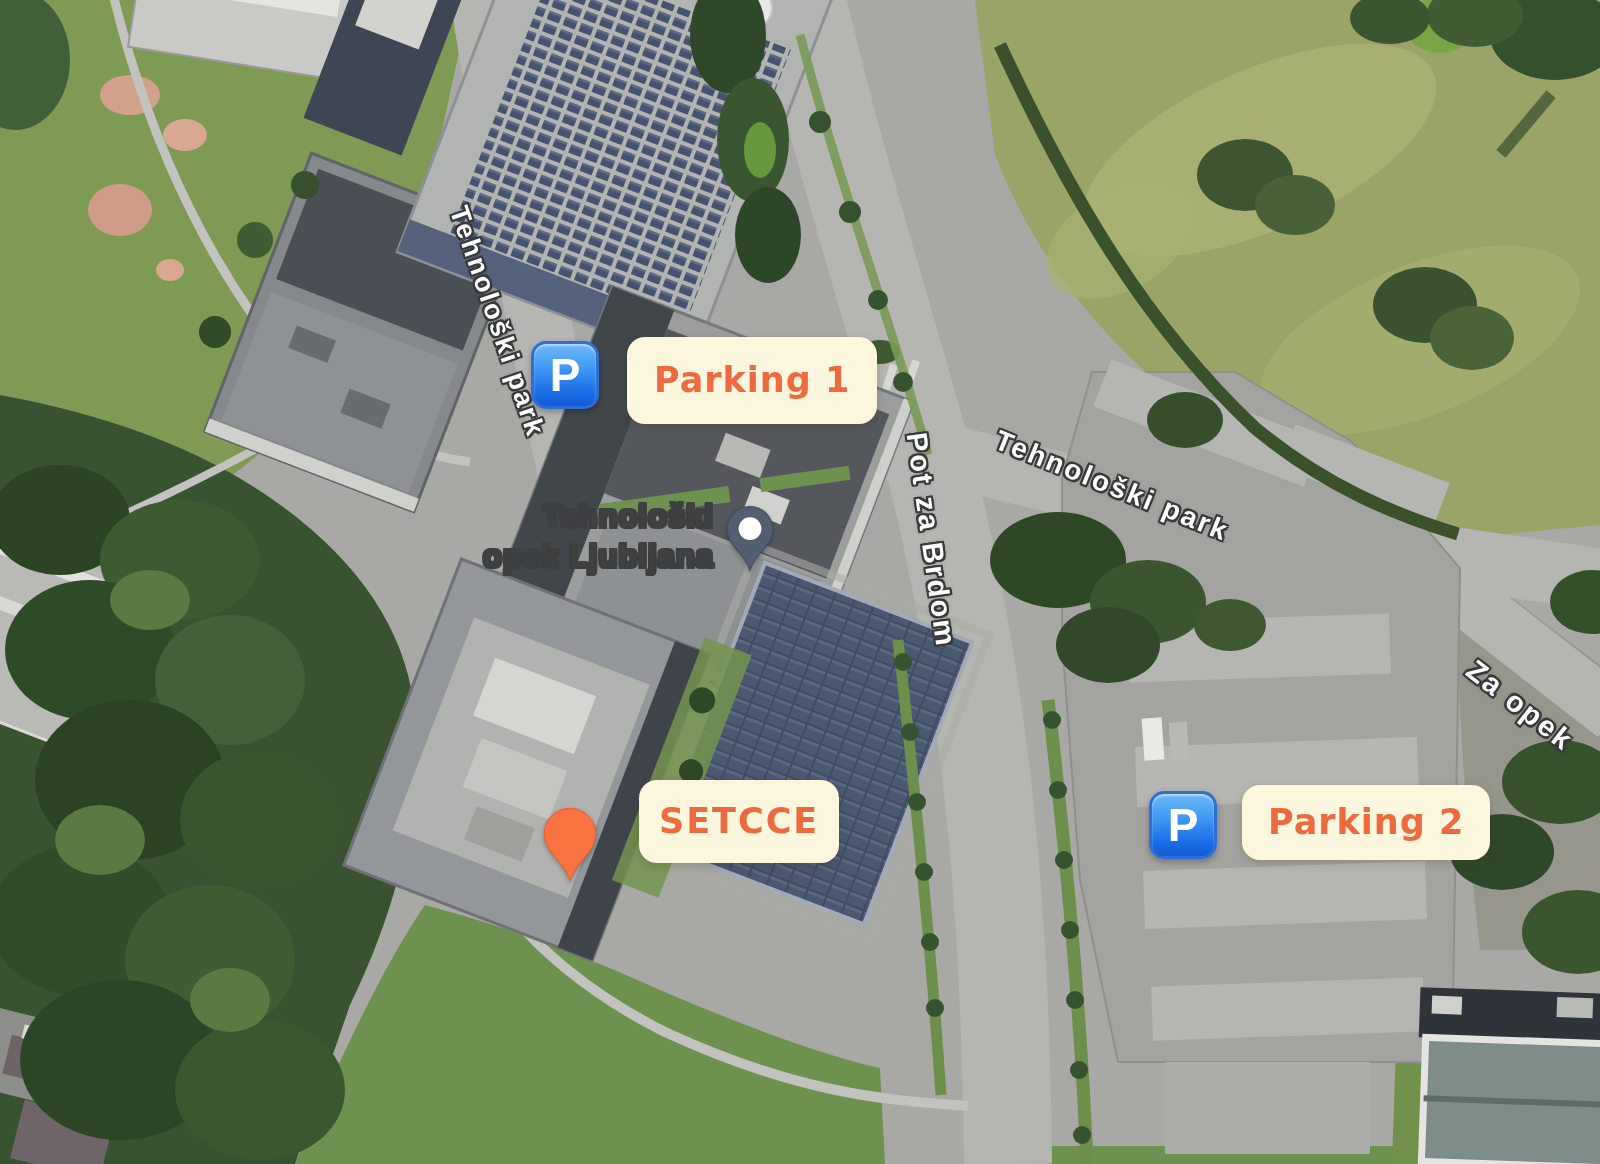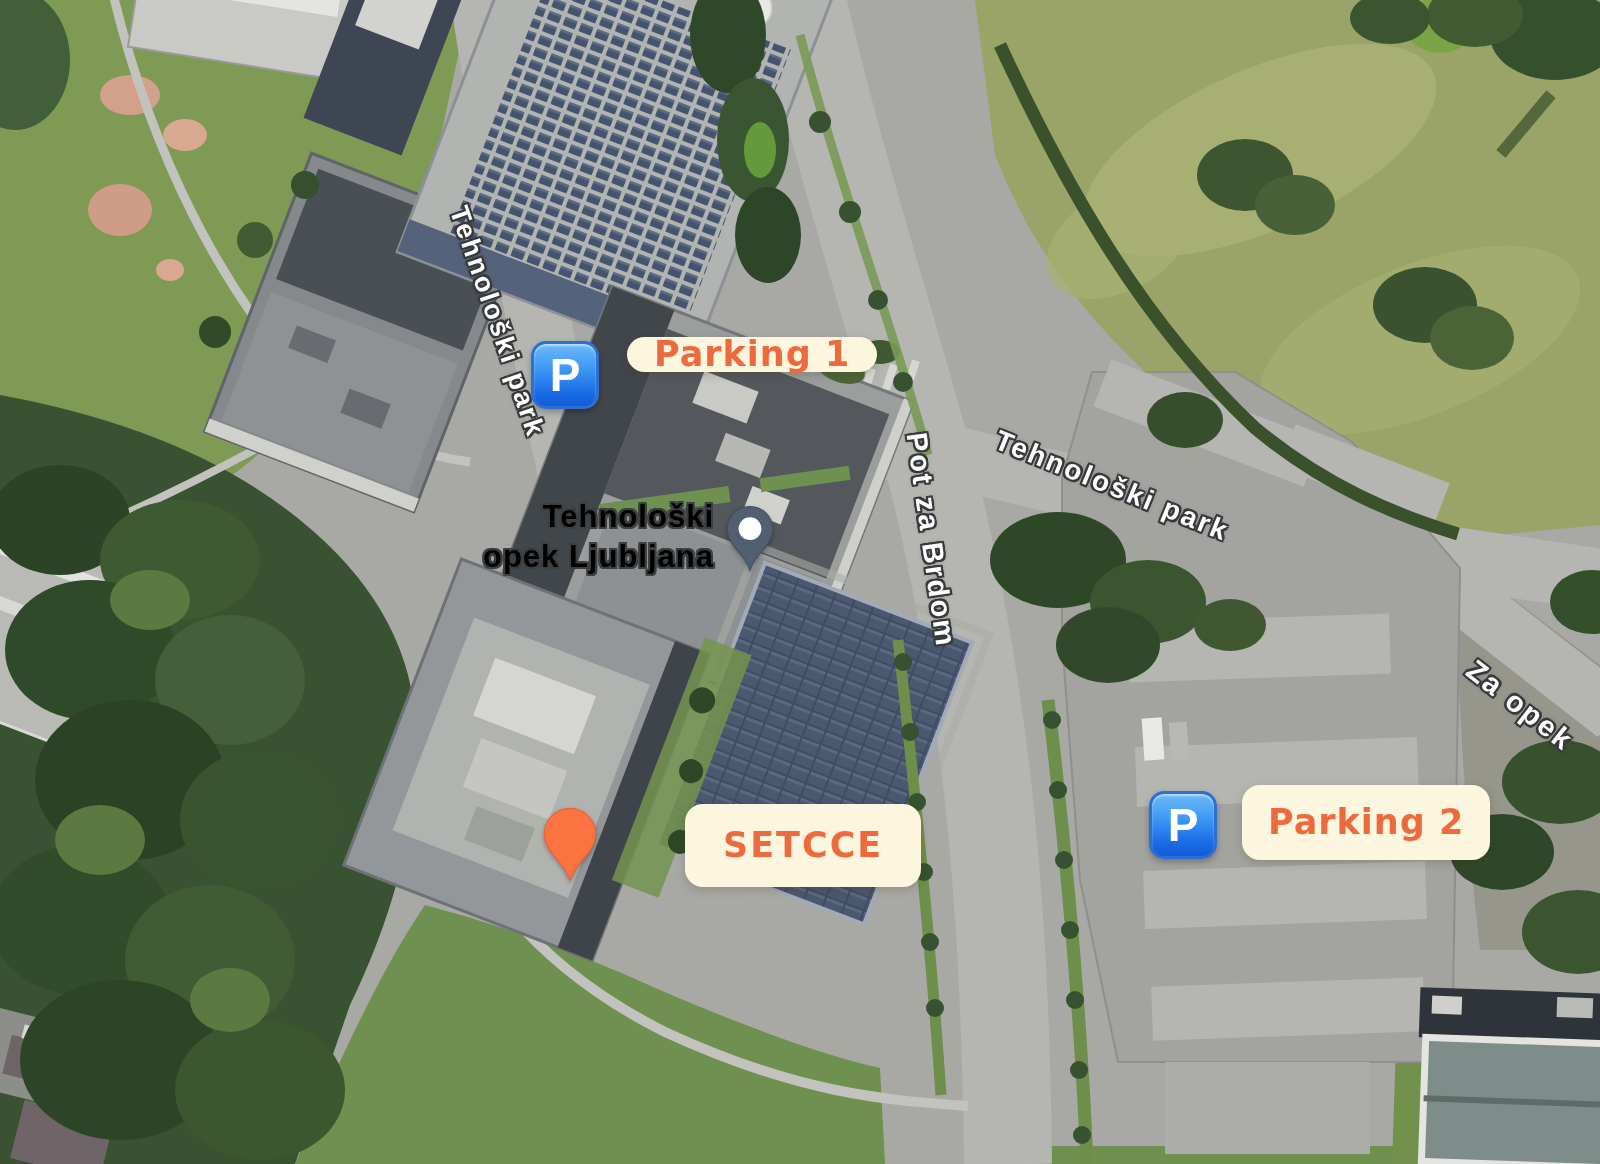--- a/index.html
+++ b/index.html
@@ -16,21 +16,21 @@
                 -2px 2px 0 #37393b,0 2px 0 #37393b,2px 2px 0 #37393b,
                 0 0 5px rgba(0,0,0,.45);
   }
   .street.v1{left:497px;top:322px;transform:translate(-50%,-50%) rotate(71deg);font-size:27px;}
   .street.v2{left:931px;top:540px;transform:translate(-50%,-50%) rotate(82deg);font-size:29px;}
   .street.d1{left:1112px;top:486px;transform:translate(-50%,-50%) rotate(22deg);}
   .street.d2{left:1470px;top:652px;transform-origin:0 50%;transform:rotate(38deg);font-size:29px;}
 
   
   .poi-label{
-    position:absolute;right:886px;top:497px;text-align:right;color:#000000;
+    position:absolute;right:886px;top:497px;text-align:right;color:#404040;
     font:700 31px/1.28 "Liberation Sans",sans-serif;letter-spacing:1px;
     text-shadow:-2px -2px 0 #3d3f41,0 -2px 0 #3d3f41,2px -2px 0 #3d3f41,
                 -2px 0 0 #3d3f41,2px 0 0 #3d3f41,
                 -2px 2px 0 #3d3f41,0 2px 0 #3d3f41,2px 2px 0 #3d3f41;
   }
   .pin{position:absolute;filter:drop-shadow(0 2px 2px rgba(0,0,0,.3));}
   .pin.poi{left:724px;top:503px;}
   .pin.dest{left:540px;top:806px;}
 
   
@@ -44,22 +44,22 @@
   }
   .p-badge.p1{left:531px;top:341px;}
   .p-badge.p2{left:1149px;top:791px;}
 
   
   .cream{
     position:absolute;background:#fdf6de;color:#ed6a3f;border-radius:18px;
     font:600 35px/1 "DejaVu Sans",sans-serif;letter-spacing:1px;white-space:nowrap;
     box-shadow:0 3px 10px rgba(70,45,15,.22);cursor:pointer;
   }
-  .cream.l1{left:627px;top:337px;padding:0 27px;}
-  .cream.l2{left:639px;top:804px;padding:24px 38px;letter-spacing:2px;margin-left:46px;}
+  .cream.l1{left:627px;top:337px;padding:26px 27px;}
+  .cream.l2{left:639px;top:780px;padding:24px 20px;letter-spacing:2px;}
   .cream.l3{left:1242px;top:785px;padding:20px 26px;text-align:center;}
 </style>
 </head>
 <body>
 
 <div class="screen">
 
   <svg class="map" width="1600" height="1164" viewBox="0 0 1600 1164">
     <defs>
       <pattern id="panelDots" width="17" height="13" patternUnits="userSpaceOnUse">

